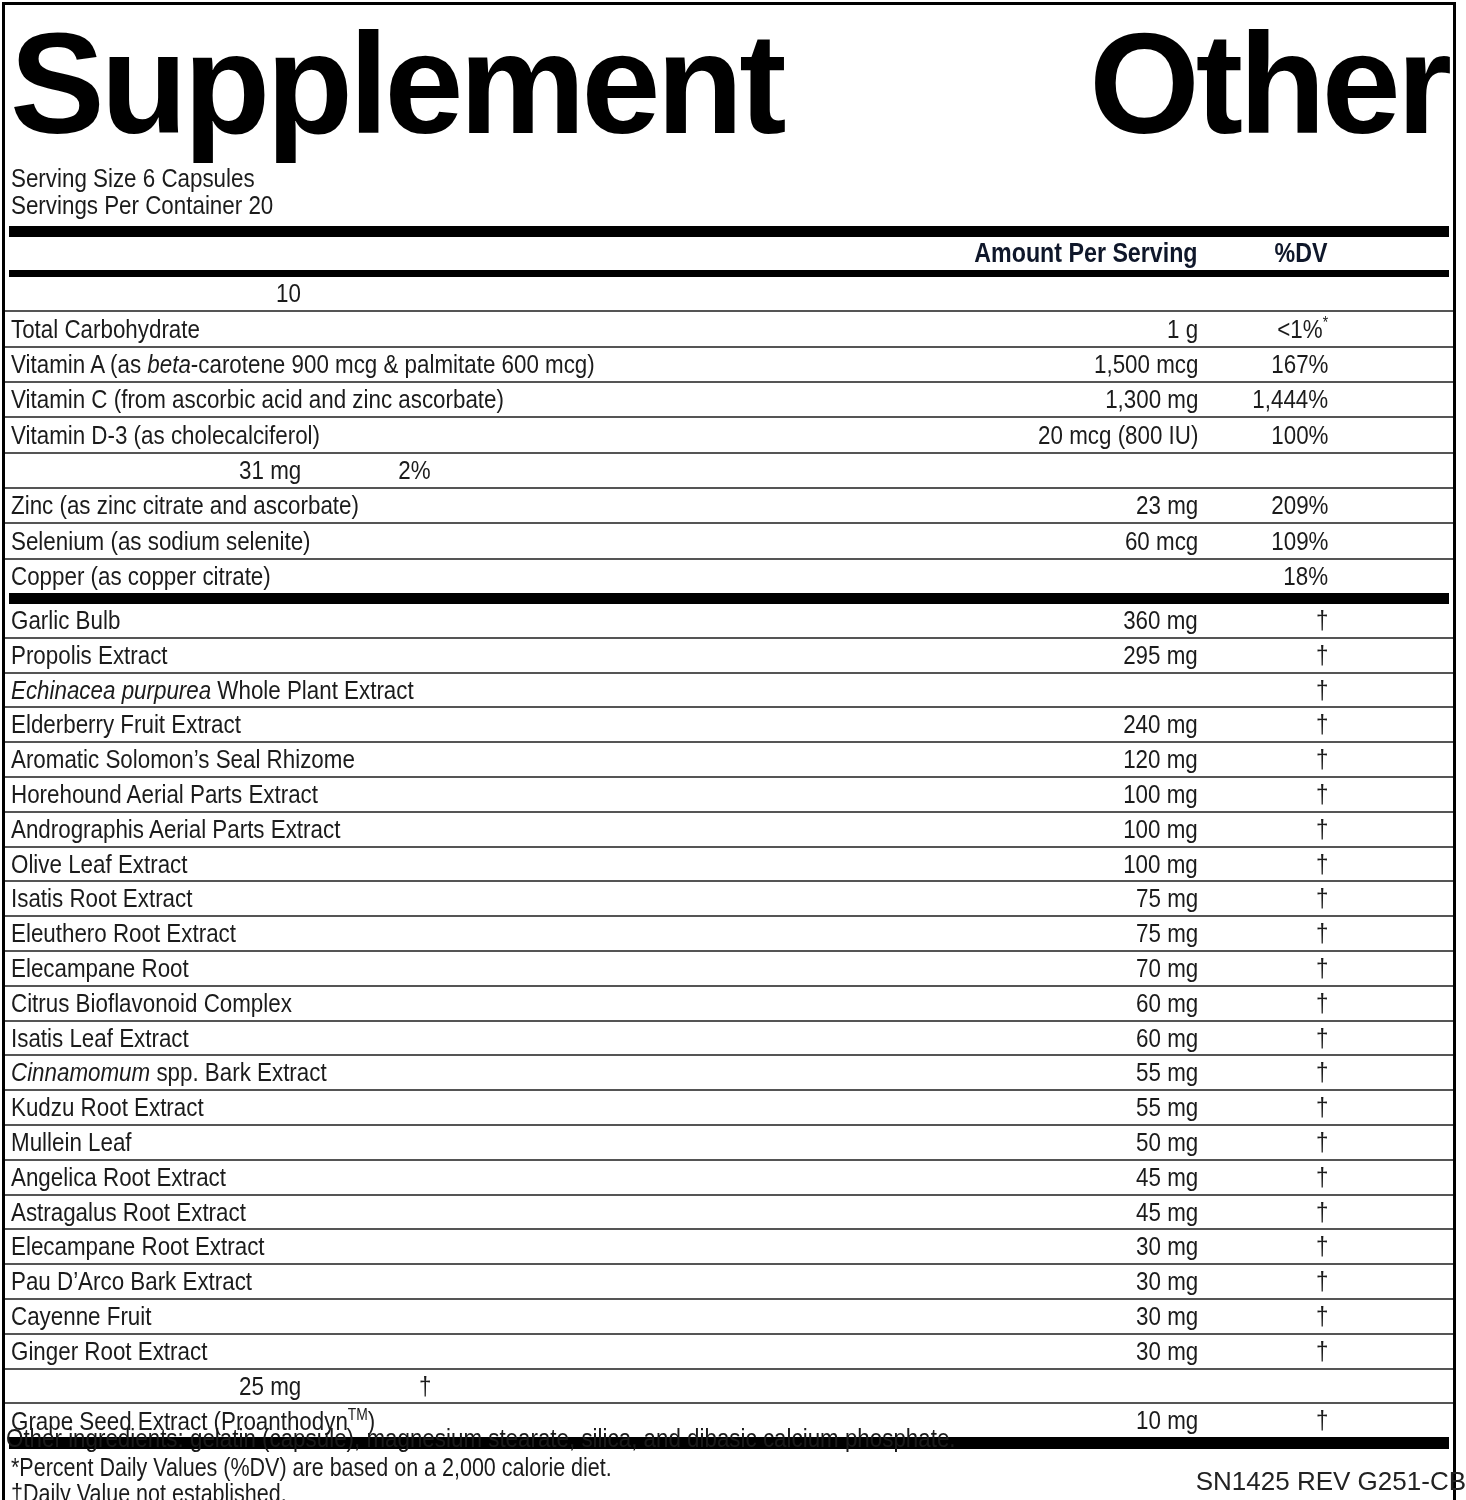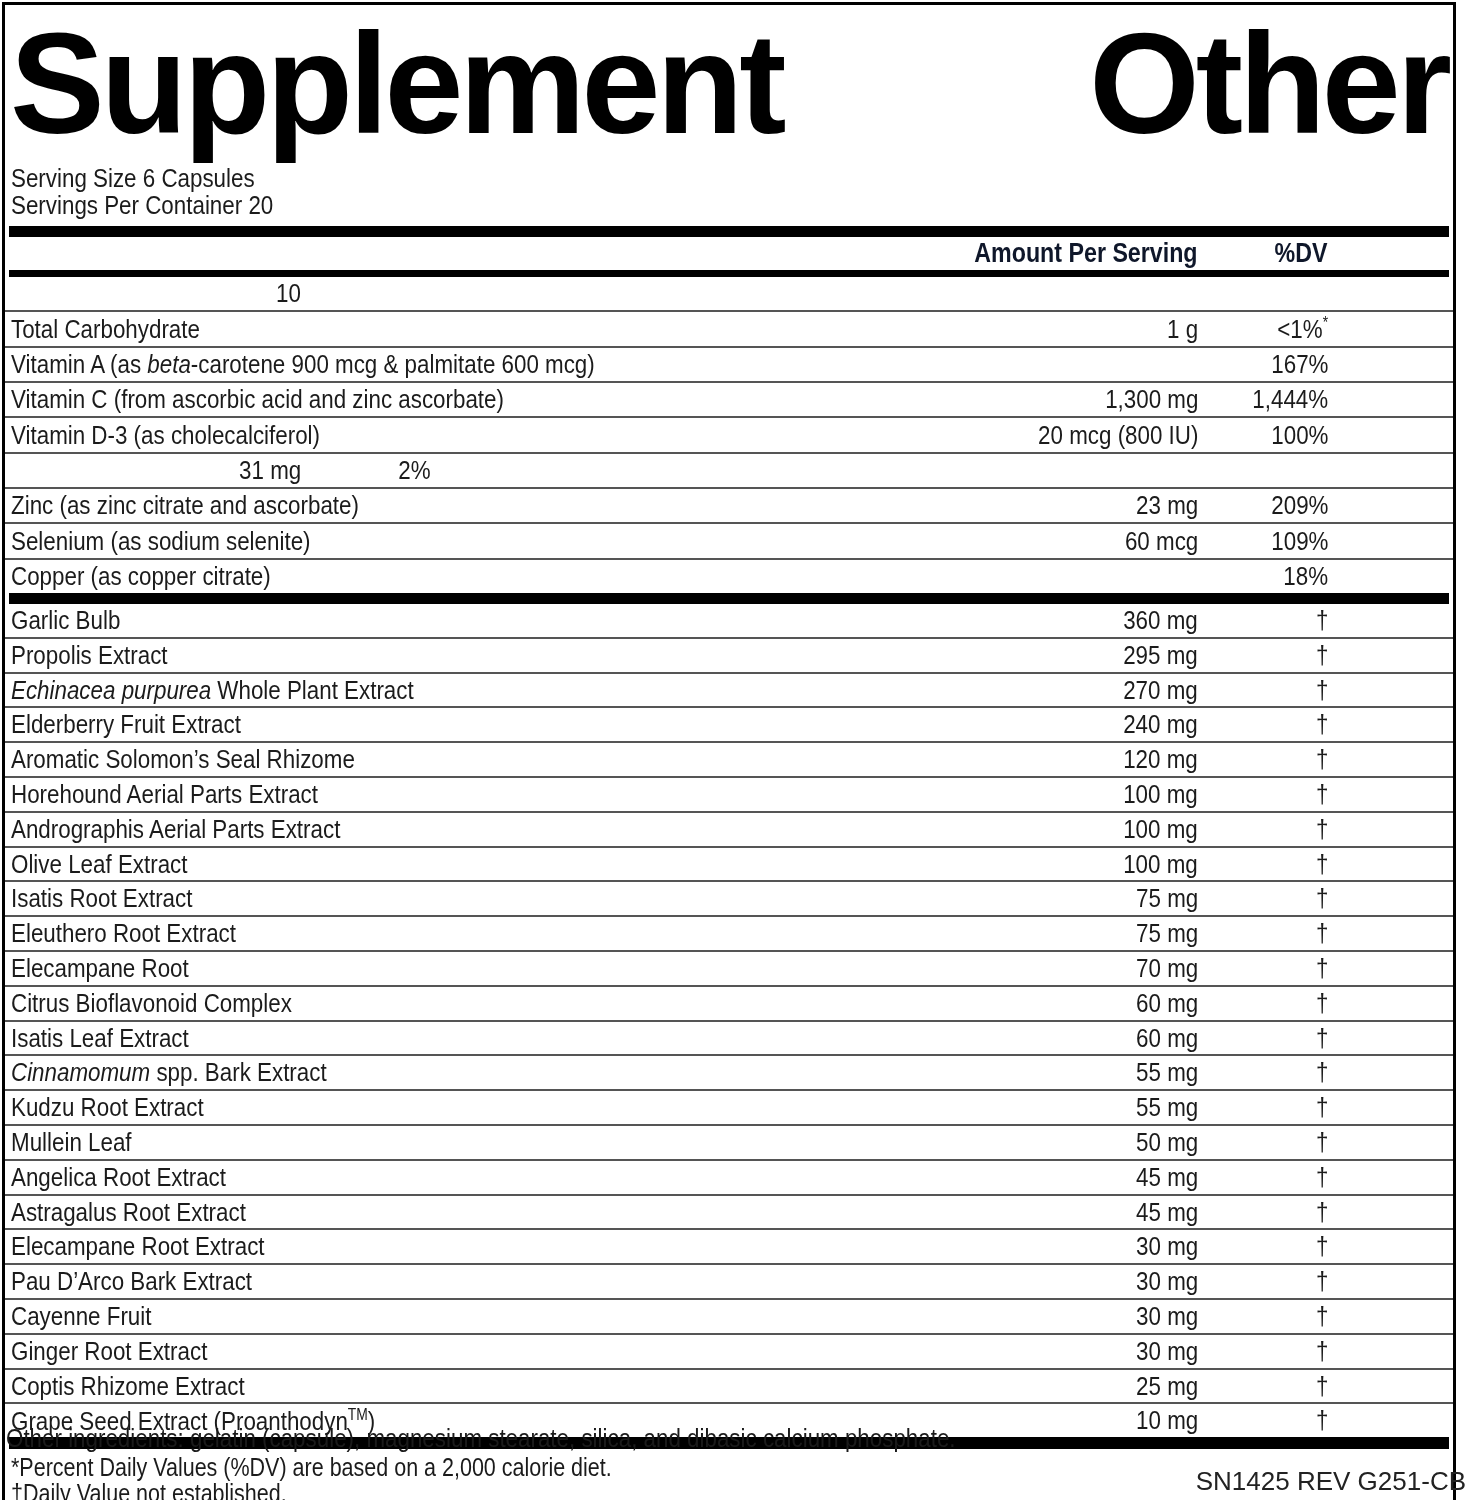--- a/index.html
+++ b/index.html
@@ -103,20 +103,21 @@
           <span class="cell-amount"><span class="cx-r">10</span></span>
           <span class="cell-dv"><span class="cx-r"></span></span>
         </div>
         <div class="row">
           <span class="cell-name"><span class="cx-l"><span>Total Carbohydrate</span></span></span>
           <span class="cell-amount"><span class="cx-r">1 g</span></span>
           <span class="cell-dv"><span class="cx-r"><span>&lt;1%</span><span class="sup">*</span></span></span>
         </div>
         <div class="row">
           <span class="cell-name"><span class="cx-l"><span>Vitamin A (as </span><span class="it">beta</span><span>-carotene 900 mcg &amp; palmitate 600 mcg)</span></span></span>
+          <span class="cell-amount"><span class="cx-r">1,500 mcg</span></span>
           <span class="cell-dv"><span class="cx-r"><span>167%</span></span></span>
         </div>
         <div class="row">
           <span class="cell-name"><span class="cx-l"><span>Vitamin C (from ascorbic acid and zinc ascorbate)</span></span></span>
           <span class="cell-amount"><span class="cx-r">1,300 mg</span></span>
           <span class="cell-dv"><span class="cx-r"><span>1,444%</span></span></span>
         </div>
         <div class="row">
           <span class="cell-name"><span class="cx-l"><span>Vitamin D-3 (as cholecalciferol)</span></span></span>
           <span class="cell-amount"><span class="cx-r">20 mcg (800 IU)</span></span>
@@ -148,21 +149,20 @@
           <span class="cell-amount"><span class="cx-r">360 mg</span></span>
           <span class="cell-dv"><span class="cx-r"><span>†</span></span></span>
         </div>
         <div class="row">
           <span class="cell-name"><span class="cx-l"><span>Propolis Extract</span></span></span>
           <span class="cell-amount"><span class="cx-r">295 mg</span></span>
           <span class="cell-dv"><span class="cx-r"><span>†</span></span></span>
         </div>
         <div class="row">
           <span class="cell-name"><span class="cx-l"><span class="it">Echinacea purpurea</span><span> Whole Plant Extract</span></span></span>
-          <span class="cell-amount"><span class="cx-r">270 mg</span></span>
           <span class="cell-dv"><span class="cx-r"><span>†</span></span></span>
         </div>
         <div class="row">
           <span class="cell-name"><span class="cx-l"><span>Elderberry Fruit Extract</span></span></span>
           <span class="cell-amount"><span class="cx-r">240 mg</span></span>
           <span class="cell-dv"><span class="cx-r"><span>†</span></span></span>
         </div>
         <div class="row">
           <span class="cell-name"><span class="cx-l"><span>Aromatic Solomon’s Seal Rhizome</span></span></span>
           <span class="cell-amount"><span class="cx-r">120 mg</span></span>
@@ -247,21 +247,20 @@
           <span class="cell-name"><span class="cx-l"><span>Cayenne Fruit</span></span></span>
           <span class="cell-amount"><span class="cx-r">30 mg</span></span>
           <span class="cell-dv"><span class="cx-r"><span>†</span></span></span>
         </div>
         <div class="row">
           <span class="cell-name"><span class="cx-l"><span>Ginger Root Extract</span></span></span>
           <span class="cell-amount"><span class="cx-r">30 mg</span></span>
           <span class="cell-dv"><span class="cx-r"><span>†</span></span></span>
         </div>
         <div class="row">
-          <span class="cell-name"><span class="cx-l"><span>Coptis Rhizome Extract</span></span></span>
           <span class="cell-amount"><span class="cx-r">25 mg</span></span>
           <span class="cell-dv"><span class="cx-r"><span>†</span></span></span>
         </div>
         <div class="row">
           <span class="cell-name"><span class="cx-l"><span>Grape Seed Extract (Proanthodyn</span><span class="sup">TM</span><span>)</span></span></span>
           <span class="cell-amount"><span class="cx-r">10 mg</span></span>
           <span class="cell-dv"><span class="cx-r"><span>†</span></span></span>
         </div>
       </div>
     </div>

